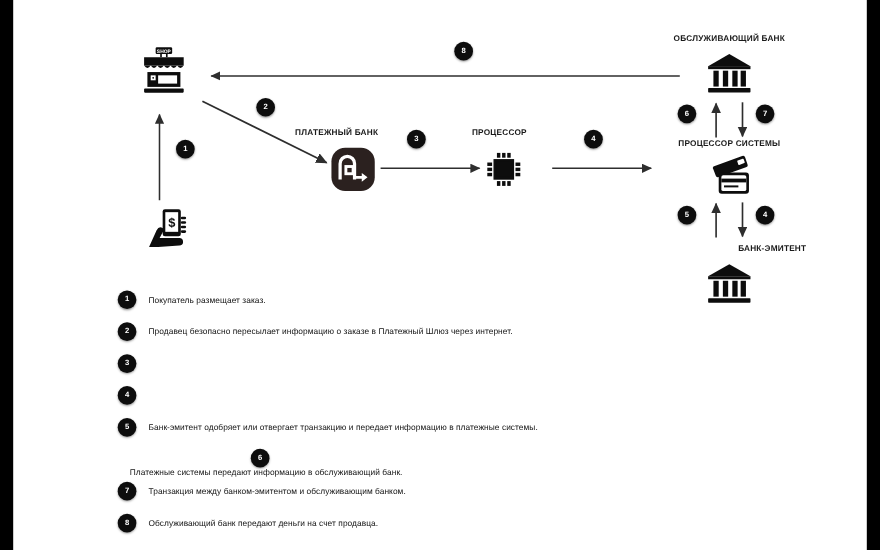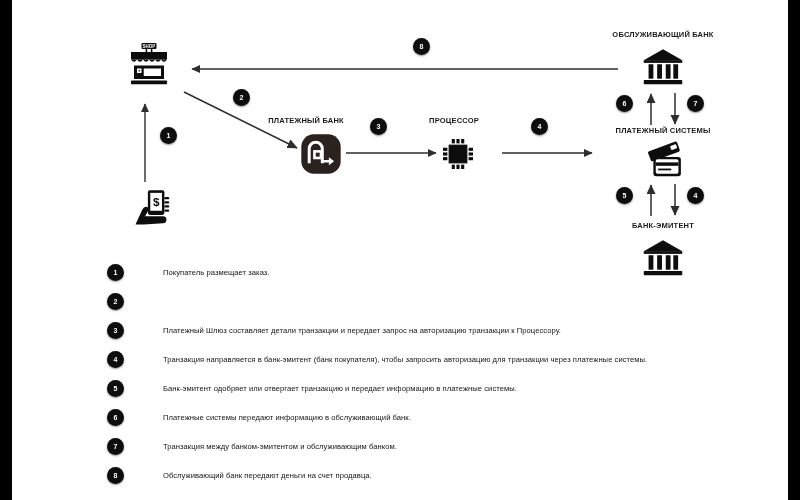--- a/index.html
+++ b/index.html
@@ -91,21 +91,21 @@
     background: #0d0d0d;
     color: #ffffff;
     font-size: 7px;
     font-weight: bold;
     line-height: 17px;
     text-align: center;
     flex: 0 0 auto;
     box-shadow: 0 1px 2px rgba(0,0,0,0.4);
   }
   .legend-text {
-    margin-left: 39px;
+    margin-left: 11px;
     font-size: 7.6px;
     color: #141414;
     white-space: nowrap;
     letter-spacing: 0.05px;
   }
 </style>
 </head>
 <body>
 
 <div id="canvas">
@@ -217,35 +217,35 @@
           <path d="M32,6 L60,22 H4 Z" fill="#0d0d0d"></path>
           <rect x="4" y="22" width="56" height="4" fill="#0d0d0d"></rect>
           <rect x="11" y="28" width="7" height="21" fill="#0d0d0d"></rect>
           <rect x="23.5" y="28" width="7" height="21" fill="#0d0d0d"></rect>
           <rect x="36" y="28" width="7" height="21" fill="#0d0d0d"></rect>
           <rect x="47" y="28" width="7" height="21" fill="#0d0d0d"></rect>
           <rect x="4" y="51" width="56" height="6" rx="1" fill="#0d0d0d"></rect>
         </svg>
       </div>
 
-      <div class="node-label" style="left:571px; top:126px; width:160px;">ПЛАТЕЖНЫЙ СИСТЕМЫ</div>
+      <div class="node-label" style="left:571px; top:126px; width:160px;">ПРОЦЕССОР СИСТЕМЫ</div>
       <div class="node" style="left:628px; top:139px; width:46px; height:44px;">
         <svg viewBox="0 0 66 64" width="46" height="44">
 
           <path d="M12,18 L50,4 a3,3 0 0 1 4,2 l3,9 a3,3 0 0 1 -2,4 L19,32 a3,3 0 0 1 -4,-2 l-3,-8 a3,3 0 0 1 0,-4 z" fill="#0d0d0d"></path>
           <rect x="44" y="9" width="9" height="6" rx="1" fill="#ffffff" transform="rotate(-20 48 12)"></rect>
 
           <rect x="19" y="26" width="40" height="28" rx="4" fill="#0d0d0d"></rect>
           <rect x="22.5" y="29.5" width="33" height="21" rx="2.5" fill="#ffffff"></rect>
           <rect x="22.5" y="34" width="33" height="5" fill="#0d0d0d"></rect>
           <rect x="26" y="43" width="19" height="2.6" fill="#0d0d0d"></rect>
         </svg>
       </div>
 
-      <div class="node-label" style="left:581px; top:221px; width:140px;">БАНК-ЭМИТЕНТ</div>
+      <div class="node-label" style="left:581px; top:221px; width:140px;text-align:right;">БАНК-ЭМИТЕНТ</div>
       <div class="node" style="left:629px; top:236px; width:44px; height:44px;">
         <svg viewBox="0 0 64 64" width="44" height="44">
           <path d="M32,6 L60,22 H4 Z" fill="#0d0d0d"></path>
           <rect x="4" y="22" width="56" height="4" fill="#0d0d0d"></rect>
           <rect x="11" y="28" width="7" height="21" fill="#0d0d0d"></rect>
           <rect x="23.5" y="28" width="7" height="21" fill="#0d0d0d"></rect>
           <rect x="36" y="28" width="7" height="21" fill="#0d0d0d"></rect>
           <rect x="47" y="28" width="7" height="21" fill="#0d0d0d"></rect>
           <rect x="4" y="51" width="56" height="6" rx="1" fill="#0d0d0d"></rect>
         </svg>
@@ -264,38 +264,37 @@
 
     <div id="legend">
 
       <div class="legend-row" style="top:11px;">
         <div class="legend-badge">1</div>
         <div class="legend-text">Покупатель размещает заказ.</div>
       </div>
 
       <div class="legend-row" style="top:40px;">
         <div class="legend-badge">2</div>
+        <div class="legend-text">Продавец безопасно пересылает информацию о заказе в Платежный Шлюз через интернет.</div>
       </div>
 
       <div class="legend-row" style="top:69px;">
         <div class="legend-badge">3</div>
-        <div class="legend-text">Платежный Шлюз составляет детали транзакции и передает запрос на авторизацию транзакции к Процессору.</div>
       </div>
 
       <div class="legend-row" style="top:98px;">
         <div class="legend-badge">4</div>
-        <div class="legend-text">Транзакция направляется в банк-эмитент (банк покупателя), чтобы запросить авторизацию для транзакции через платежные системы.</div>
       </div>
 
       <div class="legend-row" style="top:127px;">
         <div class="legend-badge">5</div>
         <div class="legend-text">Банк-эмитент одобряет или отвергает транзакцию и передает информацию в платежные системы.</div>
       </div>
 
-      <div class="legend-row" style="top:156px;">
+      <div class="legend-row" style="top:156px;flex-direction:column;">
         <div class="legend-badge">6</div>
         <div class="legend-text">Платежные системы передают информацию в обслуживающий банк.</div>
       </div>
 
       <div class="legend-row" style="top:185px;align-items:center;">
         <div class="legend-badge">7</div>
         <div class="legend-text">Транзакция между банком-эмитентом и обслуживающим банком.</div>
       </div>
 
       <div class="legend-row" style="top:214px;">

